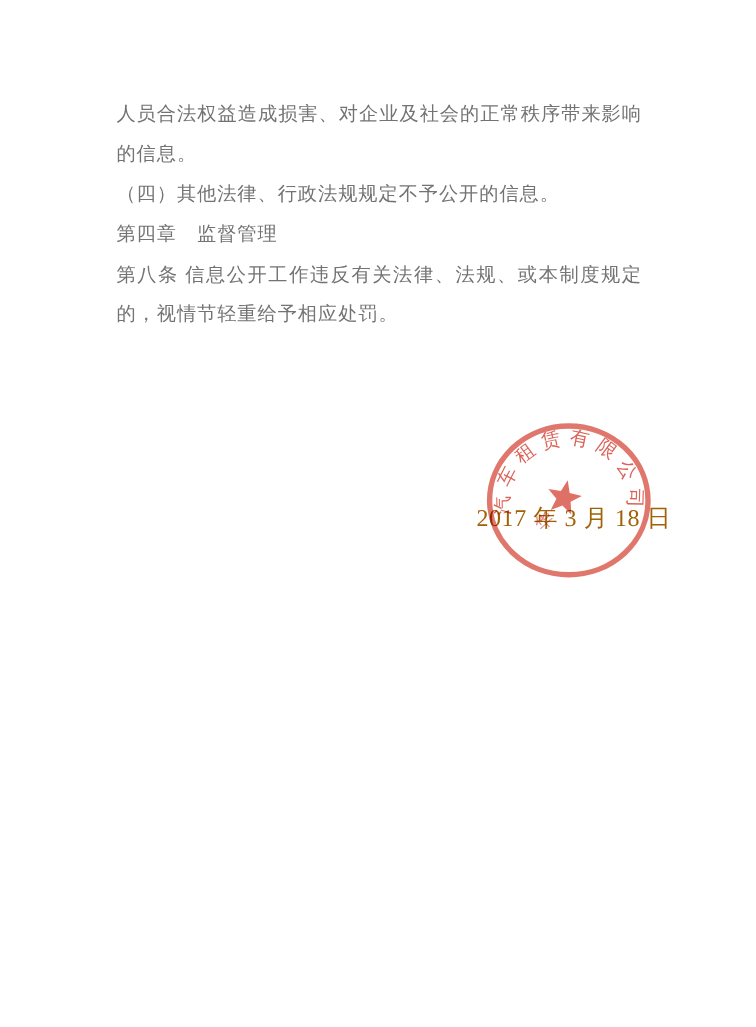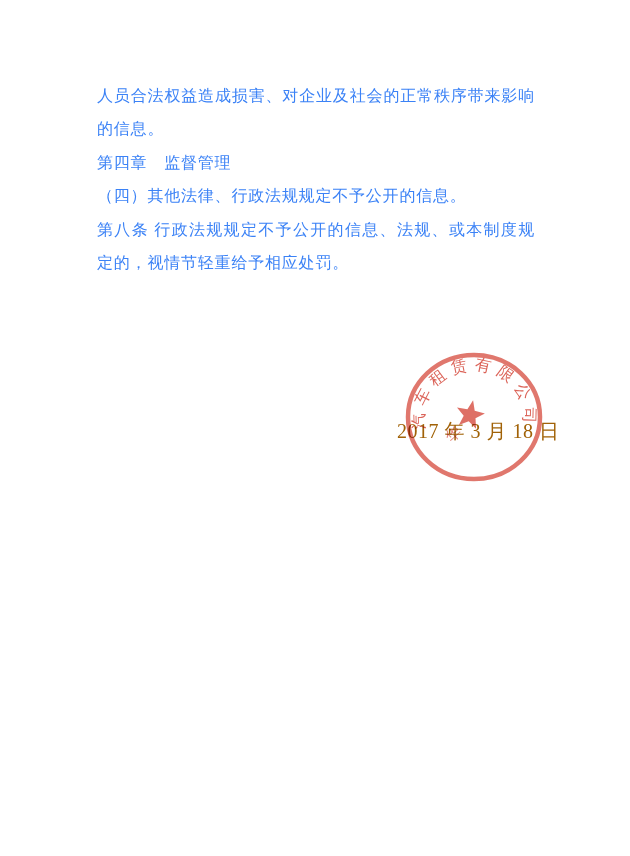--- a/index.html
+++ b/index.html
@@ -16,21 +16,21 @@
     font-family: "Liberation Serif", "DejaVu Serif", serif;
   }
   .text-block {
     position: absolute;
     left: 97px;
     top: 79px;
     width: 438px;
     font-size: 16px;
     line-height: 33.4px;
     letter-spacing: 0.8px;
-    color: #3b82f6;
+    color: #737373;
     text-align: justify;
   }
   .text-block p {
     margin: 0;
   }
   .stamp {
     position: absolute;
     left: 404px;
     top: 351px;
     width: 140px;
@@ -62,23 +62,23 @@
     z-index: 1;
   }
 </style>
 </head>
 <body>
 
 <div class="page">
 
   <div class="text-block">
     <p>人员合法权益造成损害、对企业及社会的正常秩序带来影响的信息。</p>
+    <p>（四）其他法律、行政法规规定不予公开的信息。</p>
     <p>第四章　监督管理</p>
-    <p>（四）其他法律、行政法规规定不予公开的信息。</p>
-    <p>第八条 行政法规规定不予公开的信息、法规、或本制度规定的，视情节轻重给予相应处罚。</p>
+    <p>第八条 信息公开工作违反有关法律、法规、或本制度规定的，视情节轻重给予相应处罚。</p>
   </div>
 
   <div class="date-line">2017 年 3 月 18 日</div>
 
   <div class="stamp">
     <svg width="140" height="132" viewBox="0 0 140 132">
       <ellipse cx="70" cy="66" rx="66" ry="62" fill="none" stroke="#d8564a" stroke-width="4.5" stroke-opacity="0.88"></ellipse>
       <path id="sealArc" d="M 23 82.1 A 50 47 0 1 1 117 82.1" fill="none"></path>
       <text class="seal-arc-text">
         <textPath href="#sealArc" startOffset="50%" text-anchor="middle">汽车租赁有限公司</textPath>

